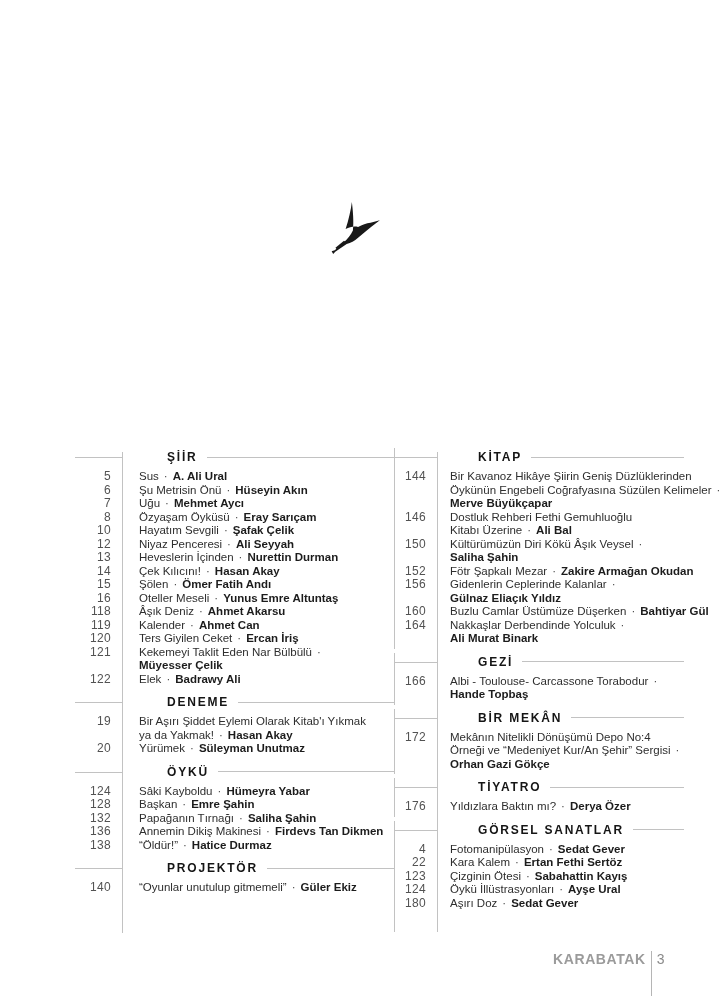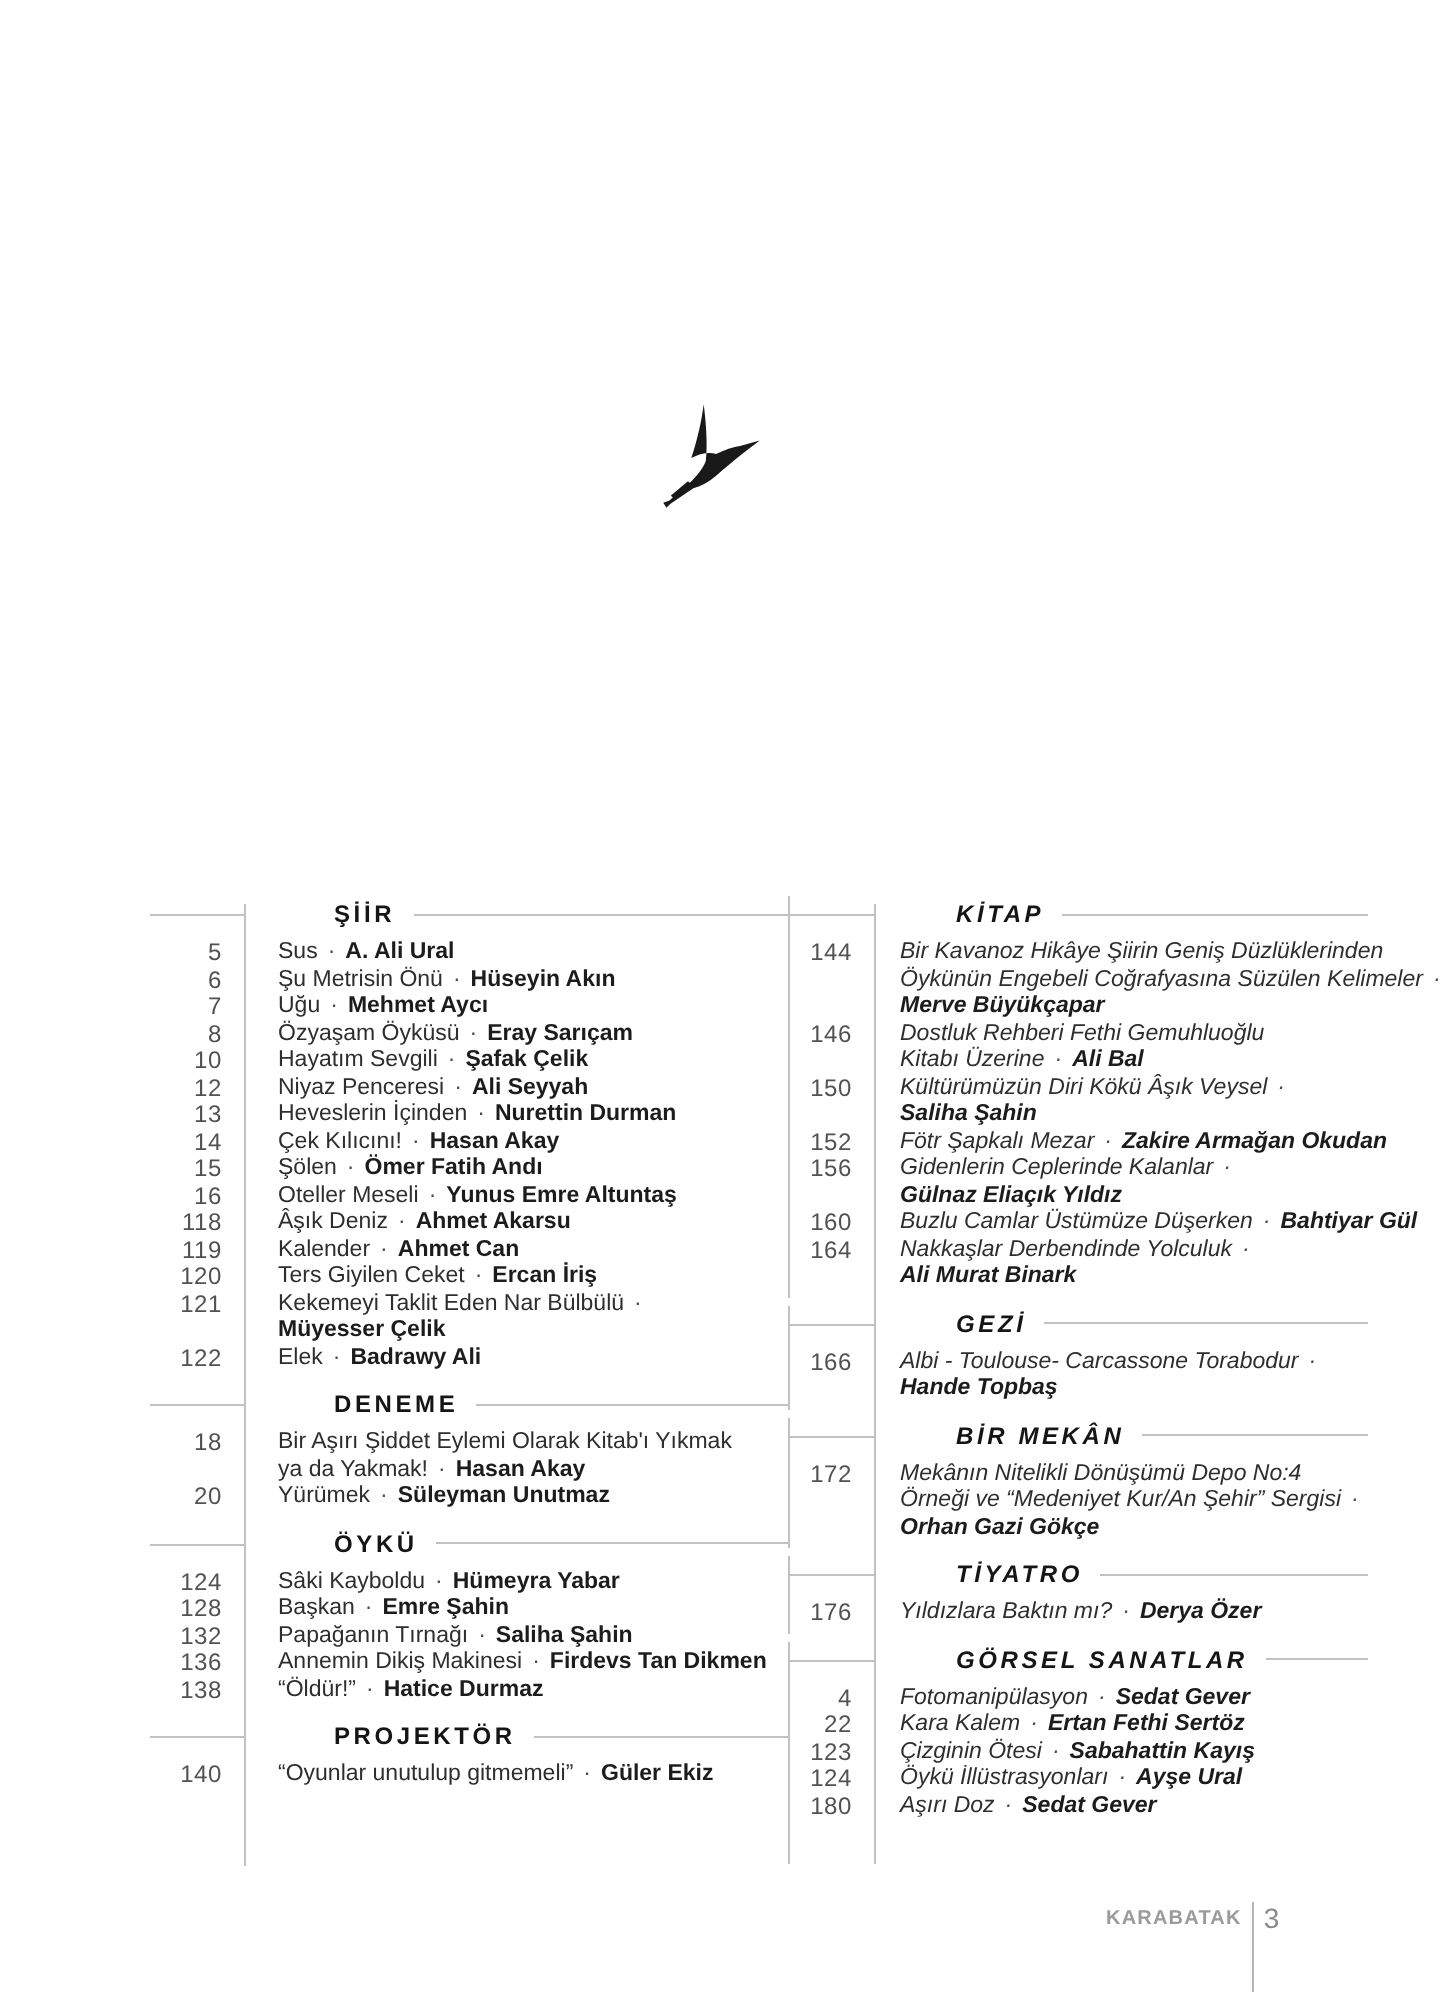--- a/index.html
+++ b/index.html
@@ -34,39 +34,39 @@
   .col-right .section{position:relative;}
   .col-right .section::before{content:'';position:absolute;left:0;top:-2px;bottom:-3px;width:1px;background:var(--rule);}
   .col-right .section:last-child::before{bottom:-22px;}
 
   .section + .section{margin-top:9px;}
 
   .row{display:grid;}
   .col-left .row{grid-template-columns:48px 1fr;}
   .col-right .row{grid-template-columns:44px 1fr;}
   .col-left .txt{padding-left:16px;}
-  .col-right .txt{padding-left:12px;font-style:italic;}
+  .col-right .txt{padding-left:12px;}
 
   .header-row{height:14px;align-items:center;margin-bottom:6px;gap:28px;}
   .hnum{position:relative;height:100%;}
   .hnum::before{content:'';position:absolute;left:0;right:1px;top:50%;height:1px;background:var(--rule);}
   .htext{display:flex;align-items:center;height:14px;}
   .h-label{font-weight:bold;font-size:12px;letter-spacing:1.8px;color:#151515;white-space:nowrap;}
   .h-line{flex:1;height:1px;background:var(--rule);margin-left:9px;}
   .col-right .h-line{margin-right:26px;}
 
   .num{text-align:right;padding-right:12px;font-size:12px;line-height:13.5px;color:var(--num);letter-spacing:.3px;}
   .line{line-height:13.5px;white-space:nowrap;font-size:11.5px;}
   .title{color:var(--ink);}
   .dot{color:#4a4a4a;margin:0 5px;}
   .author{font-weight:bold;color:var(--ink-bold);}
 
   
   .footer{position:absolute;left:553px;top:951px;display:flex;align-items:flex-start;}
-  .brand{font-weight:bold;font-size:10px;letter-spacing:.6px;color:var(--muted);line-height:17px;}
+  .brand{font-weight:bold;font-size:14px;letter-spacing:.6px;color:var(--muted);line-height:17px;}
   .footer-divider{width:1px;height:45px;background:#b5b5b5;margin:0 5px;}
   .page-num{font-size:14px;color:#8a8a8a;line-height:17px;}
 </style>
 </head>
 <body>
 
 <div class="page">
 
   <div class="bird">
     <svg viewBox="0 0 50 54" width="52" height="56" aria-hidden="true">
@@ -188,21 +188,21 @@
         </div>
         <div class="section">
           <div class="row header-row">
             <div class="numcell hnum"></div>
             <div class="txt htext">
               <span class="h-label">DENEME</span>
               <span class="h-line"></span>
             </div>
           </div>
           <div class="row entry">
-            <div class="num">18</div>
+            <div class="num">19</div>
             <div class="txt">
               <div class="line"><span class="title">Bir Aşırı Şiddet Eylemi Olarak  Kitab'ı Yıkmak</span></div>
               <div class="line"><span class="title">ya da Yakmak!</span><span class="dot">·</span><span class="author">Hasan Akay</span></div>
             </div>
           </div>
           <div class="row entry">
             <div class="num">20</div>
             <div class="txt">
               <div class="line"><span class="title">Yürümek</span><span class="dot">·</span><span class="author">Süleyman Unutmaz</span></div>
             </div>

